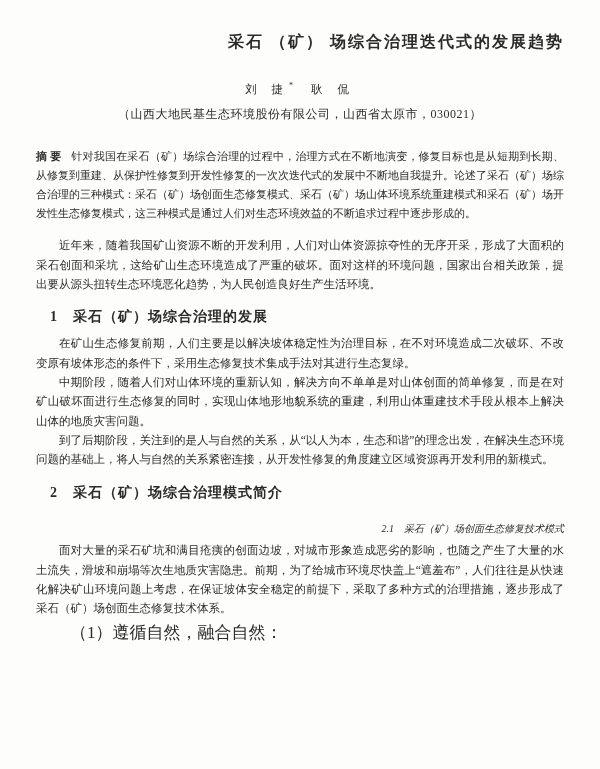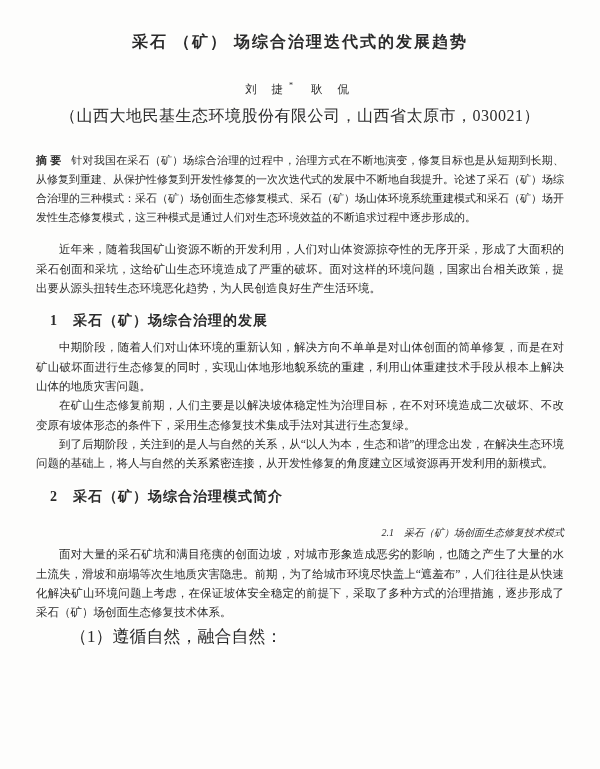--- a/index.html
+++ b/index.html
@@ -12,41 +12,41 @@
     overflow: hidden;
   }
   .page {
     box-sizing: border-box;
     width: 600px;
     height: 769px;
     padding: 24px 36px 14px 36px;
   }
   .title {
     margin: 8px 0 0 0;
-    text-align: center;
+    text-align: right;
     font-size: 16px;
     font-weight: bold;
     letter-spacing: 2px;
   }
   .authors {
     margin-top: 28px;
     text-align: center;
     font-size: 11.5px;
     letter-spacing: 6px;
   }
   .authors .mark {
     font-size: 8px;
     vertical-align: super;
     letter-spacing: 0;
   }
   .authors .gap { display: inline-block; width: 18px; }
   .affiliation {
     margin-top: 9px;
     text-align: center;
-    font-size: 16px;
+    font-size: 12px;
     letter-spacing: 0.5px;
   }
   .abstract {
     margin-top: 24px;
     font-size: 11px;
     line-height: 1.72;
     text-align: justify;
   }
   .abstract .label, .keywords .label {
     font-weight: bold;
@@ -114,22 +114,22 @@
     <span class="label">摘  要</span><span>针对我国在采石（矿）场综合治理的过程中，治理方式在不断地演变，修复目标也是从短期到长期、从修复到重建、从保护性修复到开发性修复的一次次迭代式的发展中不断地自我提升。论述了采石（矿）场综合治理的三种模式：采石（矿）场创面生态修复模式、采石（矿）场山体环境系统重建模式和采石（矿）场开发性生态修复模式，这三种模式是通过人们对生态环境效益的不断追求过程中逐步形成的。</span>
   </div>
 
 
   <div class="bodytext">
 
     <p class="para">近年来，随着我国矿山资源不断的开发利用，人们对山体资源掠夺性的无序开采，形成了大面积的采石创面和采坑，这给矿山生态环境造成了严重的破坏。面对这样的环境问题，国家出台相关政策，提出要从源头扭转生态环境恶化趋势，为人民创造良好生产生活环境。</p>
 
     <h2 class="sec">1　采石（矿）场综合治理的发展</h2>
 
+    <p class="para">在矿山生态修复前期，人们主要是以解决坡体稳定性为治理目标，在不对环境造成二次破坏、不改变原有坡体形态的条件下，采用生态修复技术集成手法对其进行生态复绿。</p>
     <p class="para">中期阶段，随着人们对山体环境的重新认知，解决方向不单单是对山体创面的简单修复，而是在对矿山破坏面进行生态修复的同时，实现山体地形地貌系统的重建，利用山体重建技术手段从根本上解决山体的地质灾害问题。</p>
-    <p class="para">在矿山生态修复前期，人们主要是以解决坡体稳定性为治理目标，在不对环境造成二次破坏、不改变原有坡体形态的条件下，采用生态修复技术集成手法对其进行生态复绿。</p>
     <p class="para">到了后期阶段，关注到的是人与自然的关系，从“以人为本，生态和谐”的理念出发，在解决生态环境问题的基础上，将人与自然的关系紧密连接，从开发性修复的角度建立区域资源再开发利用的新模式。</p>
 
     <h2 class="sec">2　采石（矿）场综合治理模式简介</h2>
 
     <div class="subsec">2.1　采石（矿）场创面生态修复技术模式</div>
 
     <p class="para">面对大量的采石矿坑和满目疮痍的创面边坡，对城市形象造成恶劣的影响，也随之产生了大量的水土流失，滑坡和崩塌等次生地质灾害隐患。前期，为了给城市环境尽快盖上“遮羞布”，人们往往是从快速化解决矿山环境问题上考虑，在保证坡体安全稳定的前提下，采取了多种方式的治理措施，逐步形成了采石（矿）场创面生态修复技术体系。</p>
 
 
     <p class="listline">（1）遵循自然，融合自然：</p>

